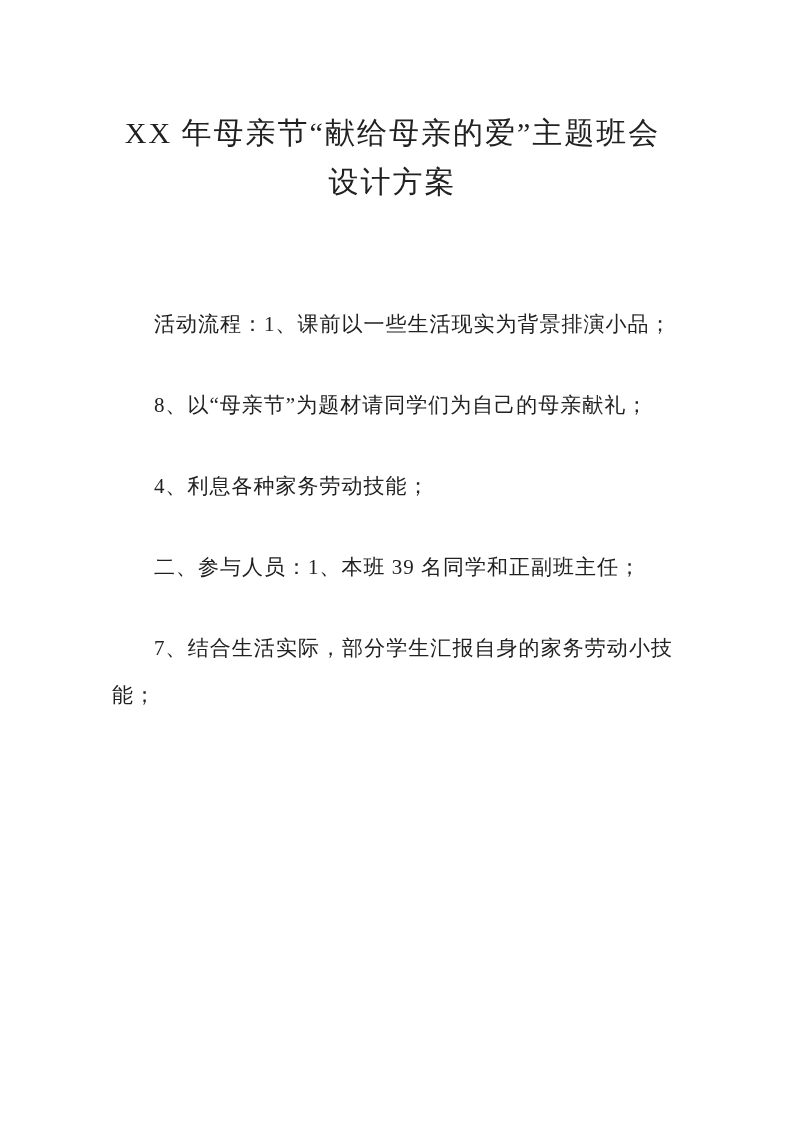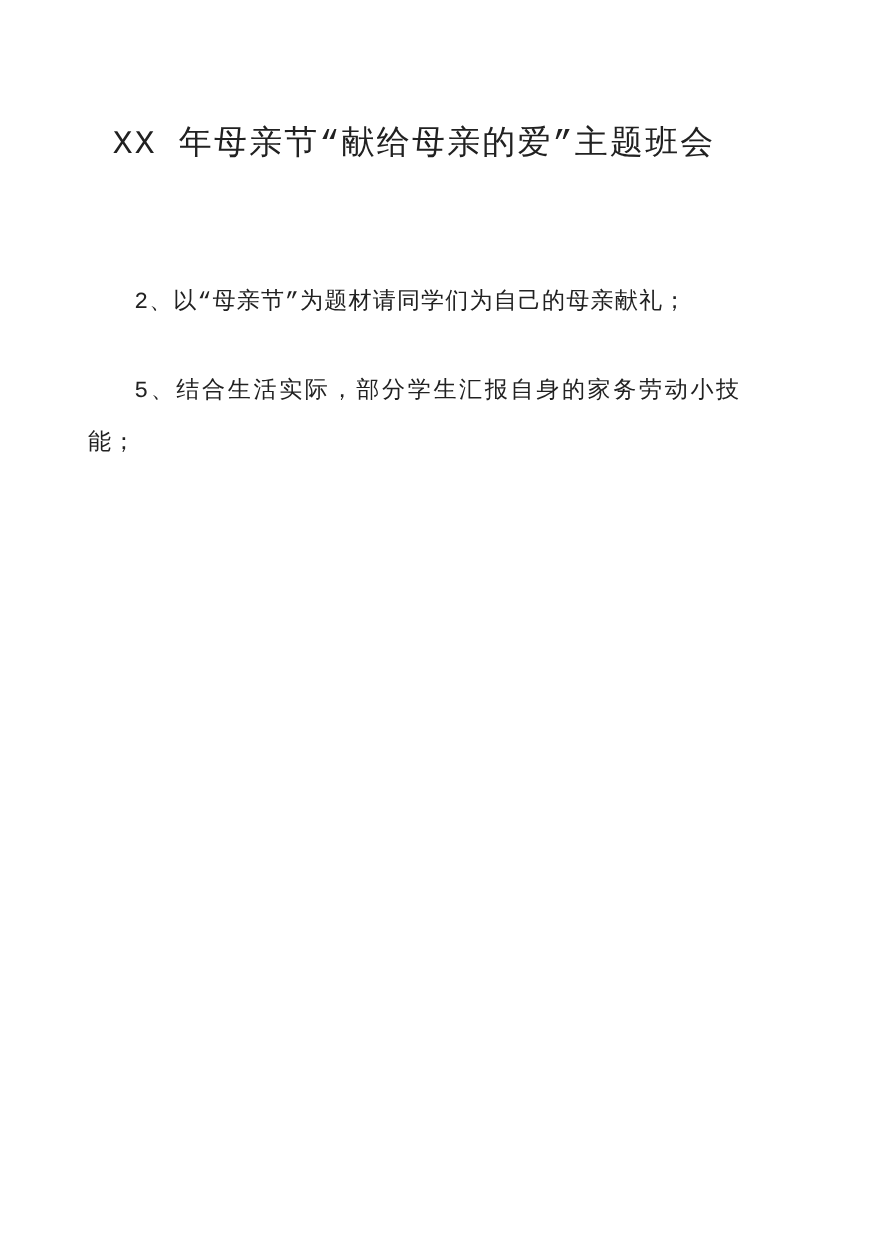--- a/index.html
+++ b/index.html
@@ -8,23 +8,23 @@
     padding: 0;
     background: #ffffff;
   }
   .page {
     position: relative;
     width: 793px;
     height: 798px;
     margin: 0 auto;
     background: #ffffff;
     color: #212121;
-    font-family: Liberation Mono, monospace;
+    font-family: Liberation Serif, serif;
     box-sizing: border-box;
-    padding: 108px 120px 0 80px;
+    padding: 108px 120px 0 112px;
     overflow: hidden;
   }
   .doc-title {
     margin: 0;
     font-size: 30px;
     font-weight: normal;
     line-height: 49px;
     text-align: center;
     letter-spacing: 2px;
   }
@@ -45,20 +45,24 @@
     text-justify: inter-ideograph;
   }
 </style>
 </head>
 <body>
 
 <div class="page">
 
   <h1 class="doc-title">
     <span class="title-line">XX 年母亲节“献给母亲的爱”主题班会</span>
+    <span class="title-line">设计方案</span>
   </h1>
 
   <div class="doc-body">
-    <p class="para">2、以“母亲节”为题材请同学们为自己的母亲献礼；</p>
-    <p class="para">5、结合生活实际，部分学生汇报自身的家务劳动小技能；</p>
+    <p class="para">活动流程：1、课前以一些生活现实为背景排演小品；</p>
+    <p class="para">8、以“母亲节”为题材请同学们为自己的母亲献礼；</p>
+    <p class="para">4、利息各种家务劳动技能；</p>
+    <p class="para">二、参与人员：1、本班 39 名同学和正副班主任；</p>
+    <p class="para">7、结合生活实际，部分学生汇报自身的家务劳动小技能；</p>
   </div>
 
 </div>
 
 </body></html>

